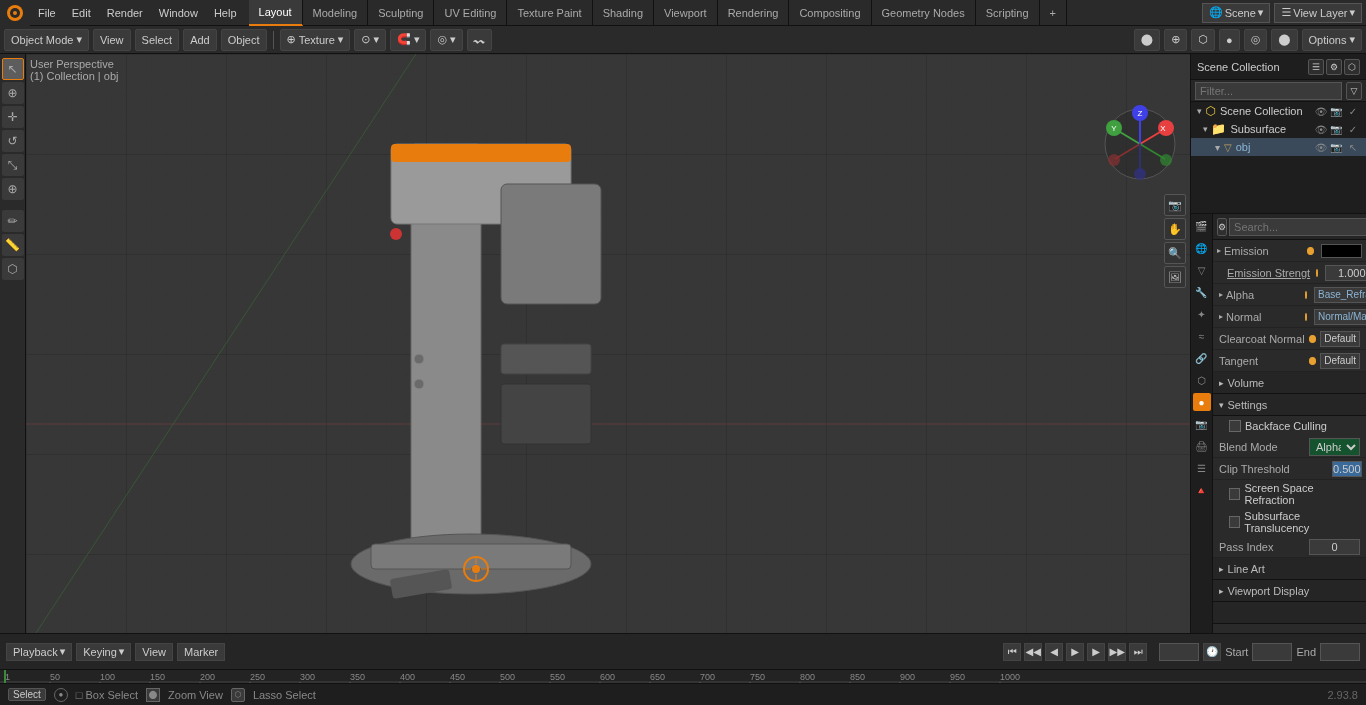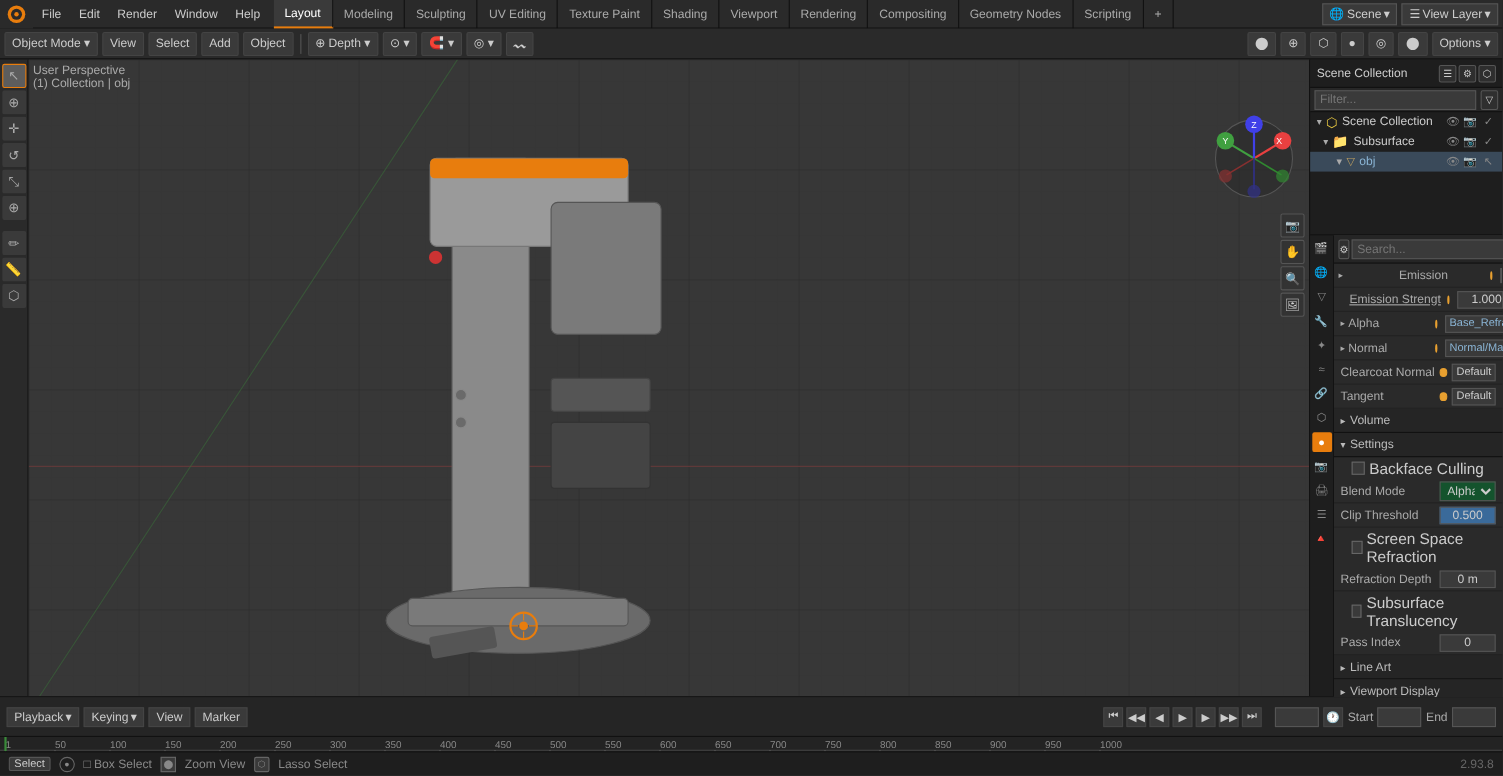--- a/index.html
+++ b/index.html
@@ -330,21 +330,21 @@
       gap: 4px;
       cursor: pointer;
       border-bottom: 1px solid #111;
       min-height: 22px;
     }
     .triangle { font-size: 9px; }
     .props-checkbox-row {
       display: flex;
       align-items: center;
       padding: 2px 6px 2px 16px;
-      font-size: 14px;
+      font-size: 11px;
       gap: 4px;
       min-height: 20px;
     }
     .props-checkbox {
       width: 12px;
       height: 12px;
       border: 1px solid #666;
       background: #3a3a3a;
       display: flex;
       align-items: center;
@@ -574,21 +574,21 @@
     <span>Object Mode</span>
       <span>▾</span>
   </div>
   <div class="toolbar-btn">View</div>
   <div class="toolbar-btn">Select</div>
   <div class="toolbar-btn">Add</div>
   <div class="toolbar-btn">Object</div>
   <div class="toolbar-separator"></div>
   <div class="toolbar-btn">
     <span>⊕</span>
-      <span>Depth</span>
+      <span>Texture</span>
       <span>▾</span>
   </div>
   <div class="toolbar-btn">⊙ ▾</div>
   <div class="toolbar-btn">🧲 ▾</div>
   <div class="toolbar-btn">◎ ▾</div>
   <div class="toolbar-btn">〰</div>
   <div style="margin-left:auto; display:flex; gap:4px; align-items:center;">
     <div class="toolbar-btn">⬤</div>
     <div class="toolbar-btn">⊕</div>
     <div class="toolbar-btn">⬡</div>
@@ -778,21 +778,21 @@
       <div class="properties-panel">
 
         <div class="props-filter-row">
           <div class="vp-btn" style="width:18px;height:18px;font-size:9px;">⚙</div>
           <input class="props-search" type="text" placeholder="Search..." style="">
           <div class="vp-btn" style="width:18px;height:18px;font-size:9px;">▽</div>
         </div>
 
         <div class="prop-dot-row">
           <span class="expand-arrow" style="font-size:8px;">▸</span>
-          <span style="color:#aaa; min-width:80px; font-size:11px;margin-left:48px;">Emission</span>
+          <span style="color:#aaa; min-width:80px; font-size:11px;">Emission</span>
           <span class="dot-socket yellow"></span>
           <div class="props-color-swatch" style="width:50px; height:14px; margin-left:4px;"></div>
         </div>
 
         <div class="prop-dot-row" style="padding-left:14px;">
           <span style="color:#aaa; min-width:86px; font-size:11px;text-decoration:underline;">Emission Strengt</span>
           <span class="dot-socket yellow"></span>
           <div style="flex:1; margin-left:4px;">
             <div style="background:#3a3a3a; border:1px solid #555; height:16px; display:flex; align-items:center; justify-content:center; font-size:11px; color:#ccc; cursor:pointer;padding-left:12px;">1.000</div>
           </div>
@@ -850,34 +850,30 @@
         <div class="props-row">
           <span class="props-label">Blend Mode</span>
           <div style="flex:1;">
             <select class="props-dropdown"><option>Opaque</option><option>Alpha Clip</option><option selected="">Alpha Hashed</option><option>Alpha Blend</option></select>
           </div>
         </div>
 
 
         <div class="props-row">
           <span class="props-label">Clip Threshold</span>
-          <div style="flex:1; background:#3a6a9a; border:1px solid #555; height:16px; display:flex; align-items:center; justify-content:center; font-size:11px; color:#ccc; cursor:pointer; position:relative;">
+          <div style="flex:1; background:#3a6a9a; border:1px solid #555; height:16px; display:flex; align-items:center; justify-content:flex-start; font-size:11px; color:#ccc; cursor:pointer; position:relative;margin-left:23px;">
             <span>0.500</span>
           </div>
         </div>
 
         <div class="props-checkbox-row">
           <div class="props-checkbox"></div>
           <span>Screen Space Refraction</span>
         </div>
 
-        <div class="props-row">
-          <span class="props-label">Refraction Depth</span>
-          <div style="flex:1; background:#3a3a3a; border:1px solid #555; height:16px; display:flex; align-items:center; justify-content:center; font-size:11px; color:#ccc; cursor:pointer;">0 m</div>
-        </div>
 
         <div class="props-checkbox-row">
           <div class="props-checkbox"></div>
           <span>Subsurface Translucency</span>
         </div>
 
         <div class="props-row">
           <span class="props-label">Pass Index</span>
           <div style="flex:1; background:#3a3a3a; border:1px solid #555; height:16px; display:flex; align-items:center; justify-content:center; font-size:11px; color:#ccc; cursor:pointer;">0</div>
         </div>

